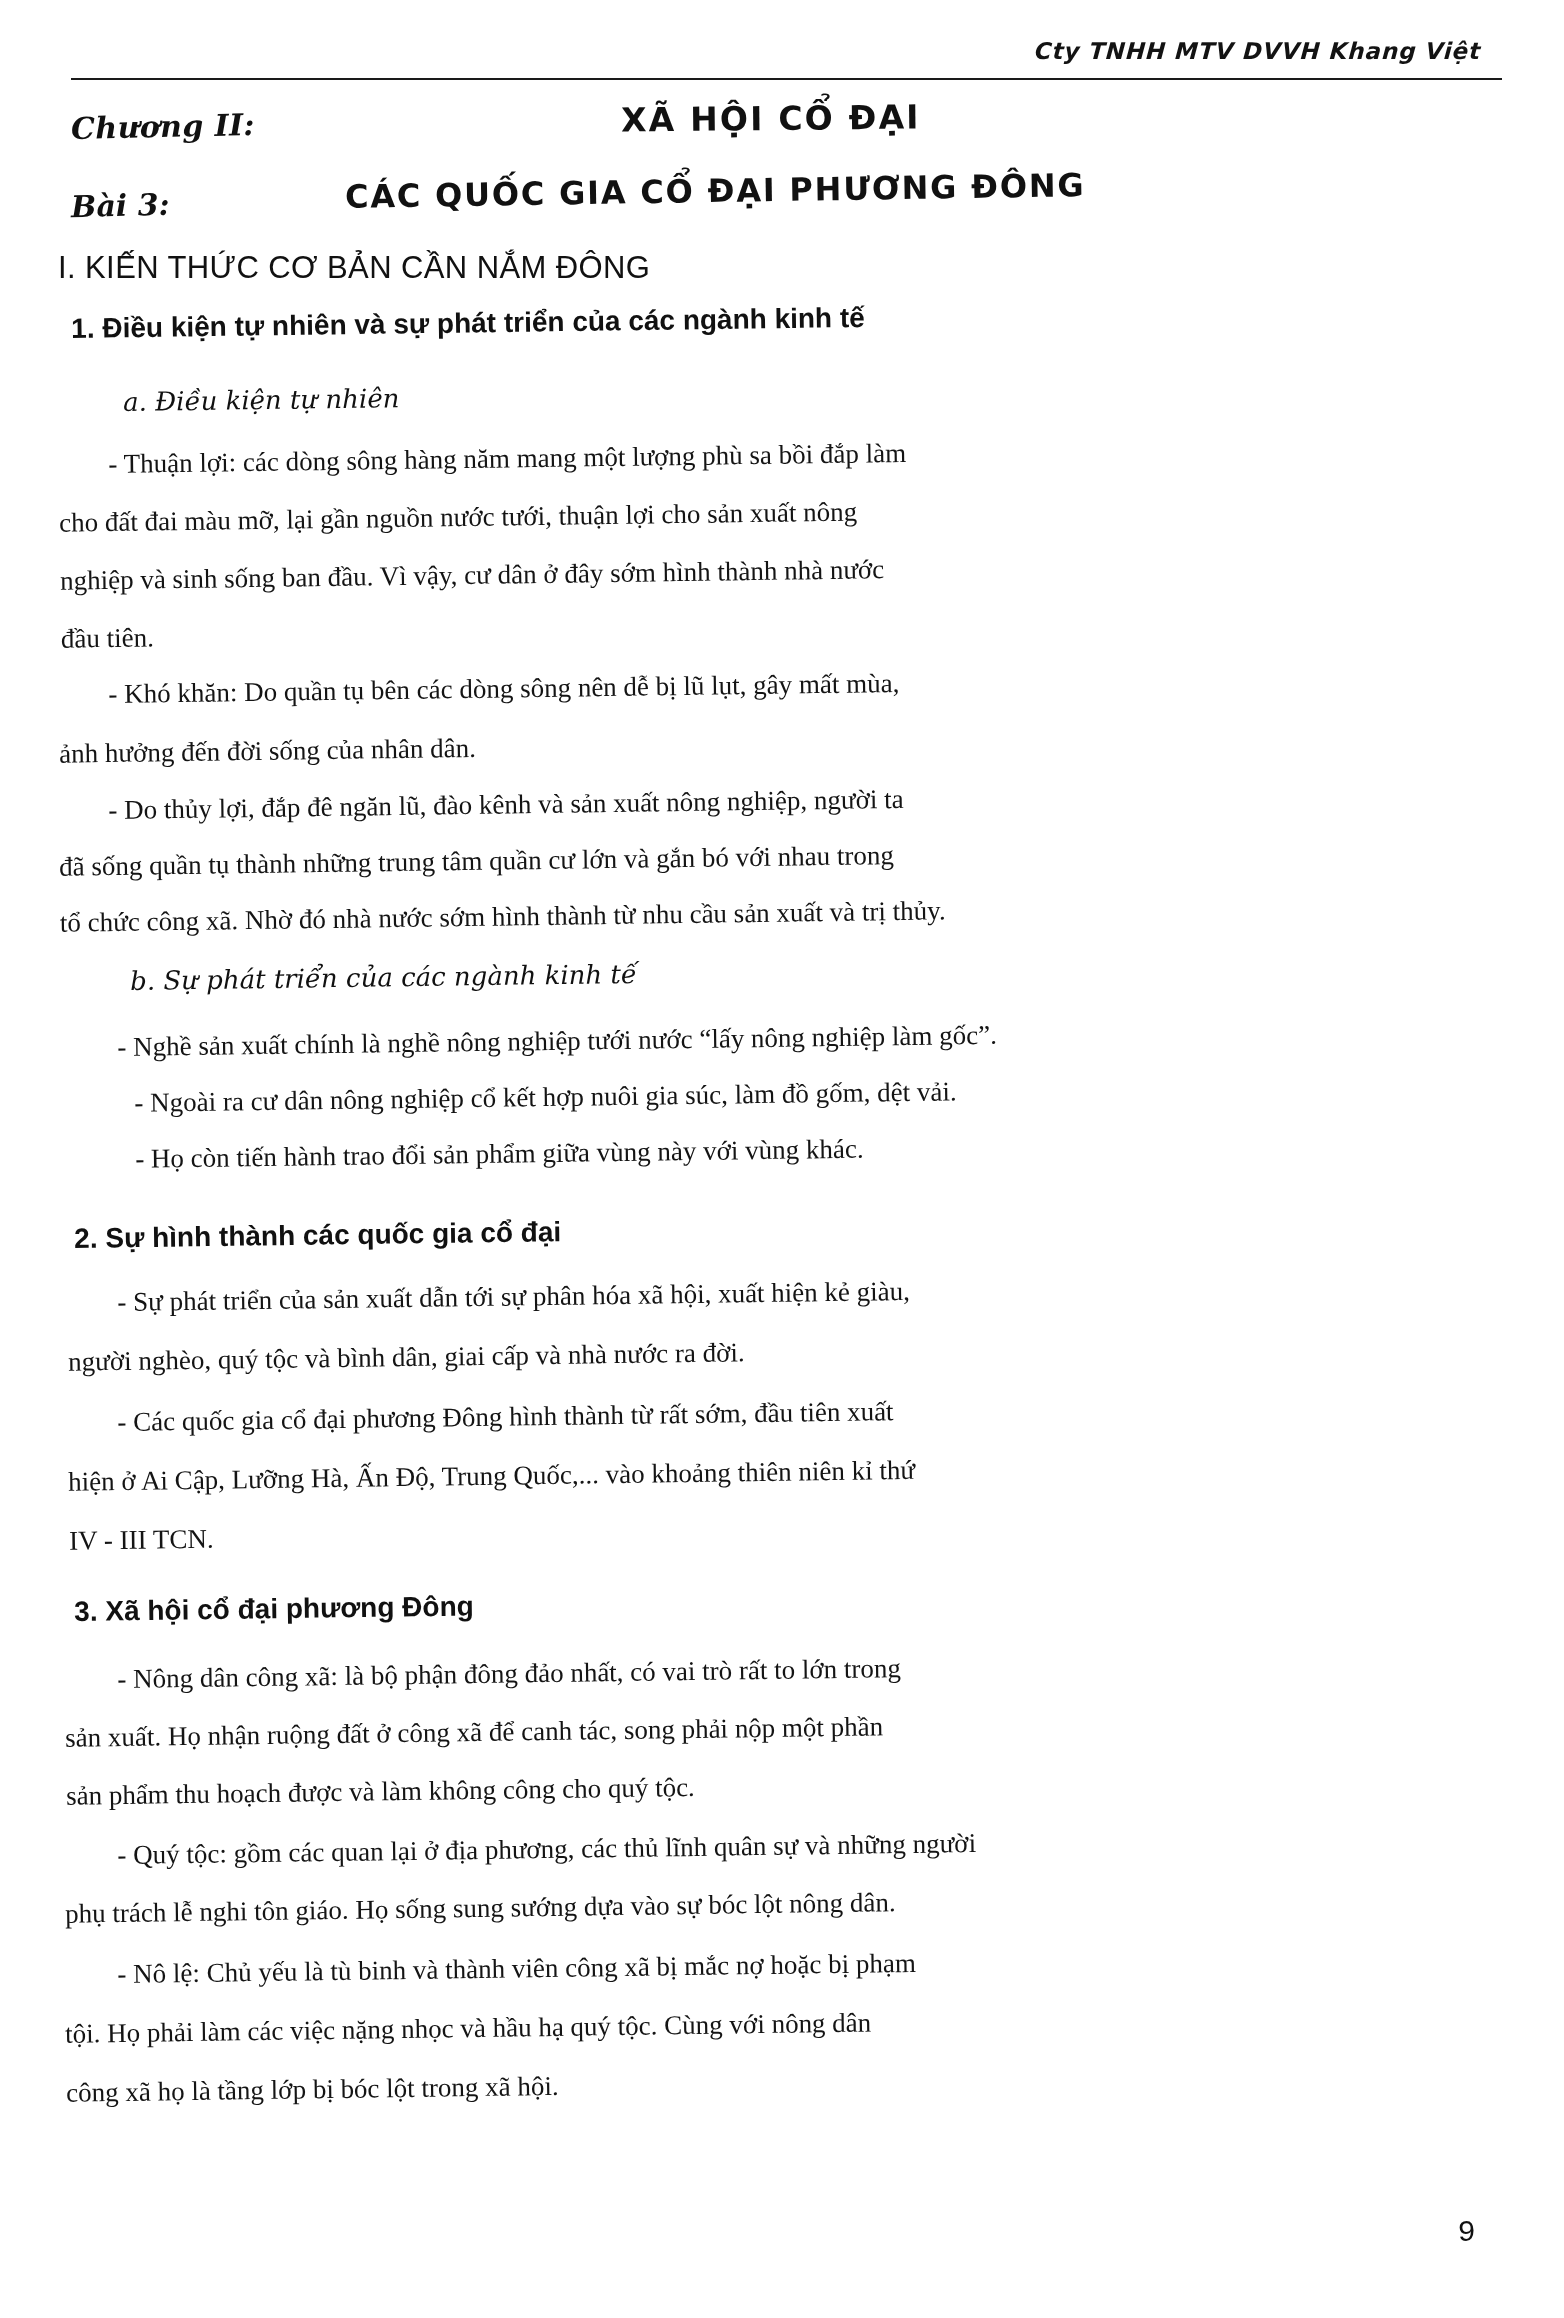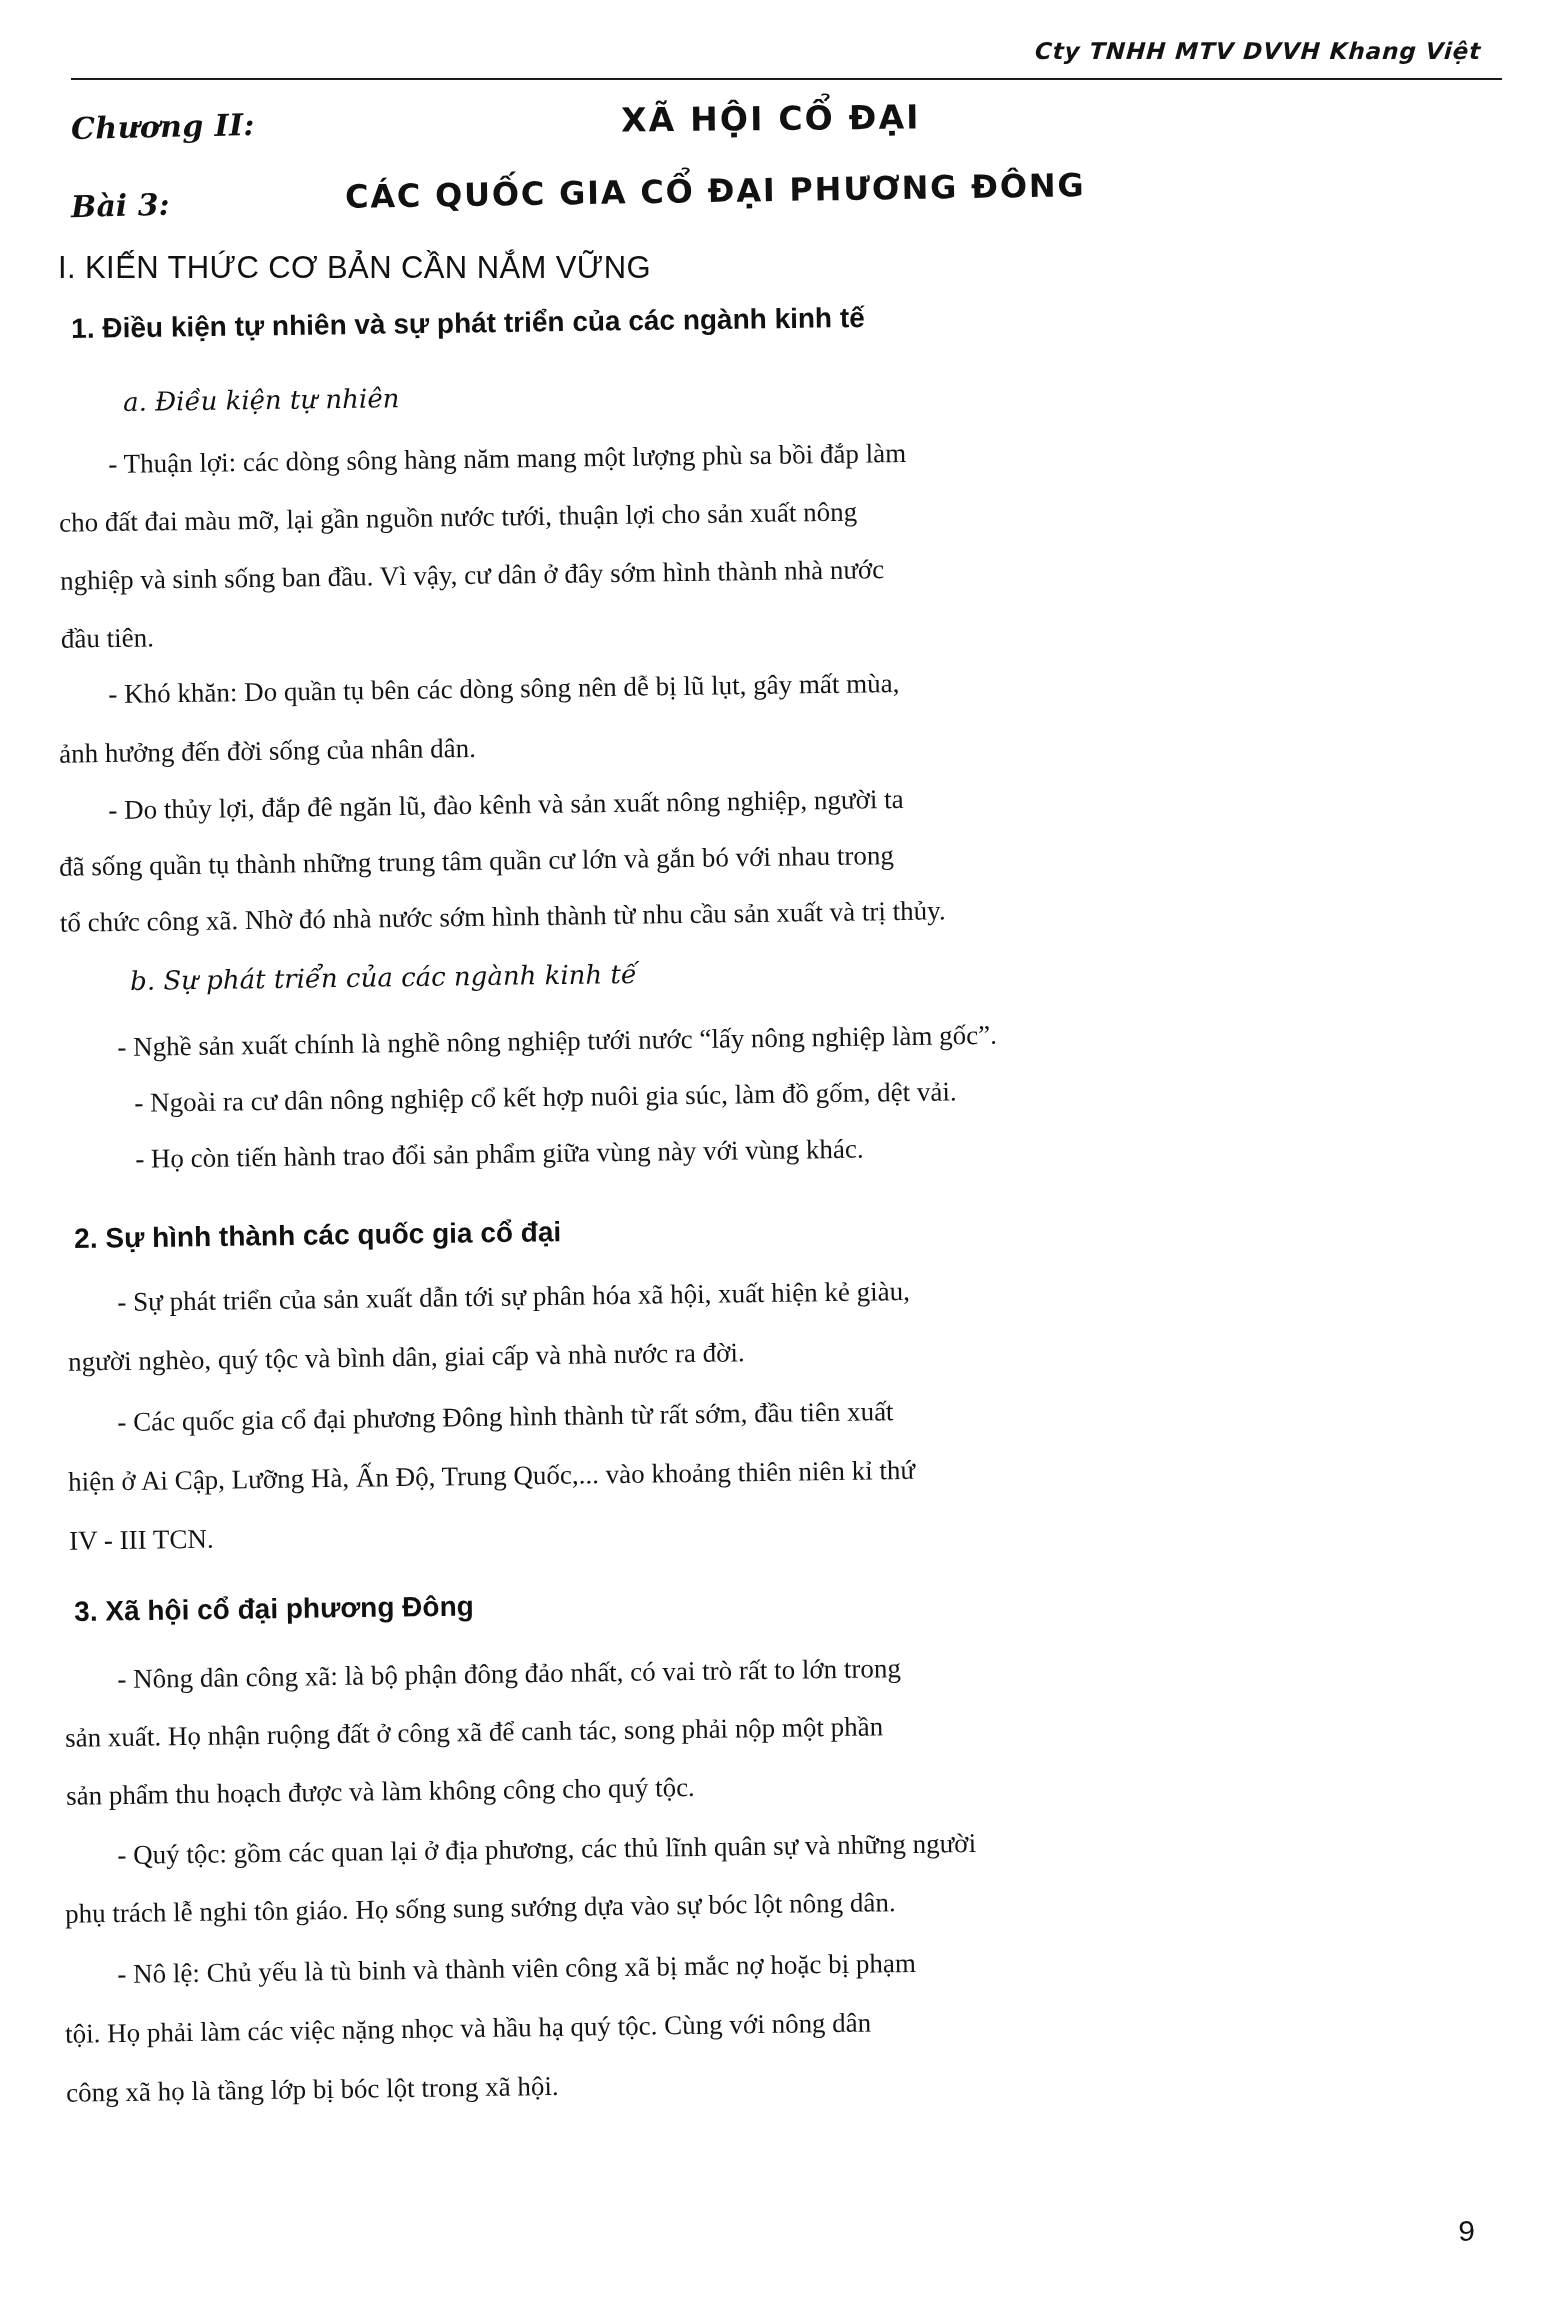--- a/index.html
+++ b/index.html
@@ -144,21 +144,21 @@
   <div class="header">
     <span class="header-text">Cty TNHH MTV DVVH Khang Việt</span>
   </div>
   <div class="header-rule"></div>
 
   <div class="chapter-label">Chương II:</div>
   <div class="chapter-title">XÃ HỘI CỔ ĐẠI</div>
   <div class="lesson-label">Bài 3:</div>
   <div class="lesson-title">CÁC QUỐC GIA CỔ ĐẠI PHƯƠNG ĐÔNG</div>
 
-  <div class="h1" style="top:250px; left:58px;">I. KIẾN THỨC CƠ BẢN CẦN NẮM VỮNG</div>
+  <div class="h1" style="top:250px; left:58px;">I. KIẾN THỨC CƠ BẢN CẦN NẮM ĐÔNG</div>
   <div class="h2 slant" style="top:313px; left:71px;">1. Điều kiện tự nhiên và sự phát triển của các ngành kinh tế</div>
   <div class="h3 slant" style="top:387px; left:123px;">a. Điều kiện tự nhiên</div>
 
   <div class="para slant" style="top:435px; left:108px; line-height:58px;">
     <span class="ln">- Thuận lợi: các dòng sông hàng năm mang một lượng phù sa bồi đắp làm</span>
     <span class="ln" style="margin-left:-50px;">cho đất đai màu mỡ, lại gần nguồn nước tưới, thuận lợi cho sản xuất nông</span>
     <span class="ln" style="margin-left:-50px;">nghiệp và sinh sống ban đầu. Vì vậy, cư dân ở đây sớm hình thành nhà nước</span>
     <span class="ln" style="margin-left:-50px;">đầu tiên.</span>
   </div>
 

